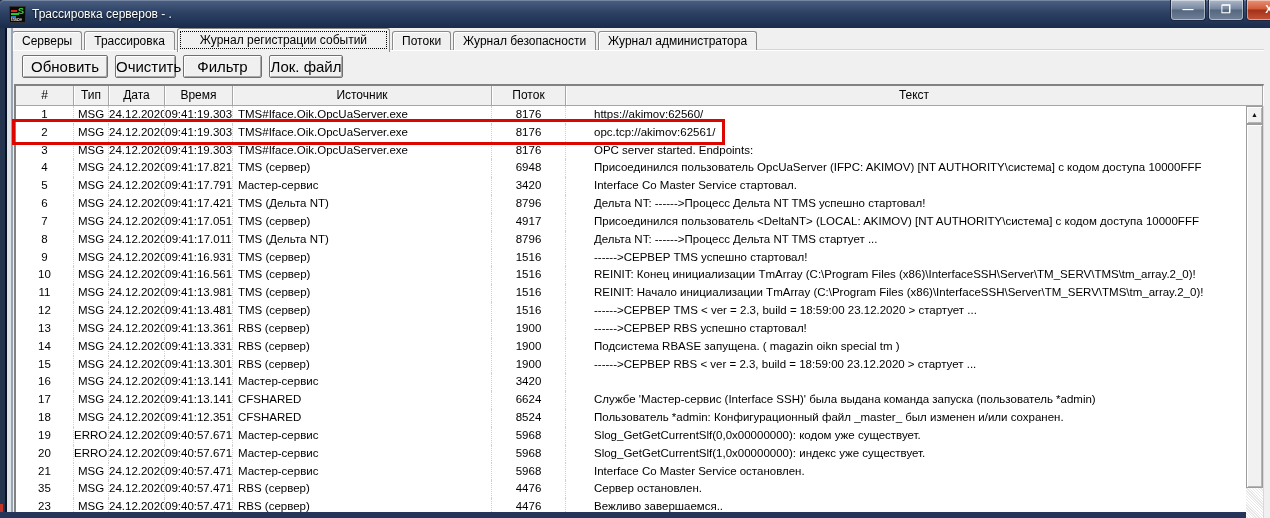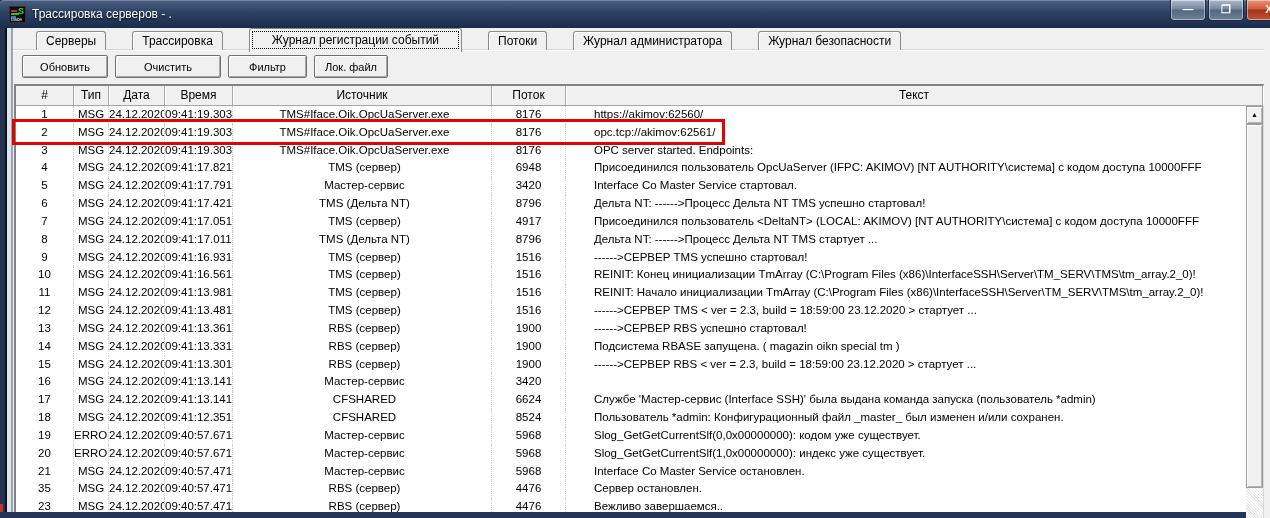--- a/index.html
+++ b/index.html
@@ -31,51 +31,51 @@
   
   .left-strip { position:absolute; left:0; top:28px; width:13px; height:490px; z-index:40;
     background:linear-gradient(90deg, #24344f 0 5px, #091222 5px 7px, #dfe3ea 7px 11px, #9aa3b0 11px 13px); }
   .behind-red { position:absolute; left:0; top:504px; width:3px; height:10px; background:#c23327; z-index:41; }
   .bottom-strip { position:absolute; left:0; top:512px; width:1246px; height:6px; background:#25355a; z-index:42; }
 
   
   .tab-bar { position:absolute; left:12px; top:29px; height:21px; display:flex; align-items:flex-end; z-index:5; }
   .tab { height:19px; line-height:18px; padding:0 9px; margin-right:2px; background:#f0f0f0;
     border:1px solid #8a8a8a; border-bottom:none; border-radius:3px 3px 0 0;
-    box-shadow:inset 1px 1px 0 #fff; white-space:nowrap; cursor:default;margin-left:24px; }
+    box-shadow:inset 1px 1px 0 #fff; white-space:nowrap; cursor:default; }
   .tab.active { height:24px; line-height:22px; padding:0 22px; position:relative; top:2px;
     outline:1px dotted #000; outline-offset:-4px; }
   .tab-shelf { position:absolute; left:8px; top:50px; width:1256px; height:1px; background:#fff;
     box-shadow:0 -1px 0 #d5d5d5; }
 
   
   .toolbar { position:absolute; left:22px; top:55px; display:flex; gap:7px; z-index:4; }
   .win-btn { height:23px; background:#f0f0f0; border:1px solid #707070; border-radius:2px;
     box-shadow:inset 1px 1px 0 #fff, inset -1px -1px 0 #a8a8a8;
-    font-family:"Liberation Sans", sans-serif; font-size:11px; color:#000; cursor:default; }
-  .win-btn:nth-child(1){ width:86px; } .win-btn:nth-child(2){ width:106px; }
+    font-family:"Liberation Sans", sans-serif; font-size:15px; color:#000; cursor:default; }
+  .win-btn:nth-child(1){ width:86px; } .win-btn:nth-child(2){ width:61px; }
   .win-btn:nth-child(3){ width:79px; } .win-btn:nth-child(4){ width:74px; }
 
   
   .table { position:absolute; left:14px; top:84px; width:1250px; height:434px; background:#fff;
     border-top:2px solid #828282; border-left:2px solid #828282; border-right:1px solid #d9d9d9;
     display:flex; flex-direction:column; }
   .thead { display:grid; grid-template-columns:58px 35px 56px 68px 259px 74px 1fr; height:20px;
     background:#f0f0f0; flex:none; }
   .hcell { line-height:19px; text-align:center; white-space:nowrap; overflow:hidden;
     border-right:1px solid #a6a6a6; border-bottom:1px solid #a6a6a6;
     box-shadow:inset -1px 0 0 #fff... ; }
   .hcell { box-shadow:1px 0 0 #fff, 0 1px 0 #fff; }
   .tbody { display:flex; flex:1; min-height:0; }
   .rows { flex:1; min-width:0; overflow:hidden; }
   .trow { display:grid; grid-template-columns:58px 35px 56px 68px 259px 74px 1fr; height:17.83px;
     font-size:11.5px; }
   .tcell { line-height:17.8px; white-space:nowrap; overflow:hidden; text-align:center;
     border-right:1px dotted #cfcfcf; }
-  .tcell.src { text-align:center; padding-left:5px; }
+  .tcell.src { text-align:left; padding-left:5px; }
   .tcell.txt { text-align:left; padding-left:7px; border-right:none;margin-left:21px; }
 
   
   .vscroll { width:17px; flex:none; position:relative;
     background:repeating-linear-gradient(45deg, #ffffff 0 1px, #e7e7e7 1px 2px); }
   .sb-up { position:absolute; left:0; top:0; width:17px; height:18px; background:#f1f1f1;
     border:1px solid #9c9c9c; box-shadow:inset 1px 1px 0 #fff, inset -1px -1px 0 #b5b5b5;
     text-align:center; font-size:7px; line-height:16px; color:#111; cursor:default; }
   .sb-thumb { position:absolute; left:0; top:18px; width:17px; height:364px; background:#f1f1f1;
     border:1px solid #9c9c9c; box-shadow:inset 1px 1px 0 #fff, inset -1px -1px 0 #b5b5b5; cursor:default; }
@@ -104,22 +104,22 @@
 </div>
 
 <div class="client"></div>
 <div class="tab-shelf"></div>
 
 <div class="tab-bar">
     <div class="tab">Серверы</div>
     <div class="tab">Трассировка</div>
     <div class="tab active">Журнал регистрации событий</div>
     <div class="tab">Потоки</div>
+    <div class="tab">Журнал безопасности</div>
     <div class="tab">Журнал администратора</div>
-    <div class="tab">Журнал безопасности</div>
   </div>
 
 <div class="toolbar">
     <button class="win-btn">Обновить</button>
     <button class="win-btn">Очистить</button>
     <button class="win-btn">Фильтр</button>
     <button class="win-btn">Лок. файл</button>
   </div>
 
 <div class="table">

